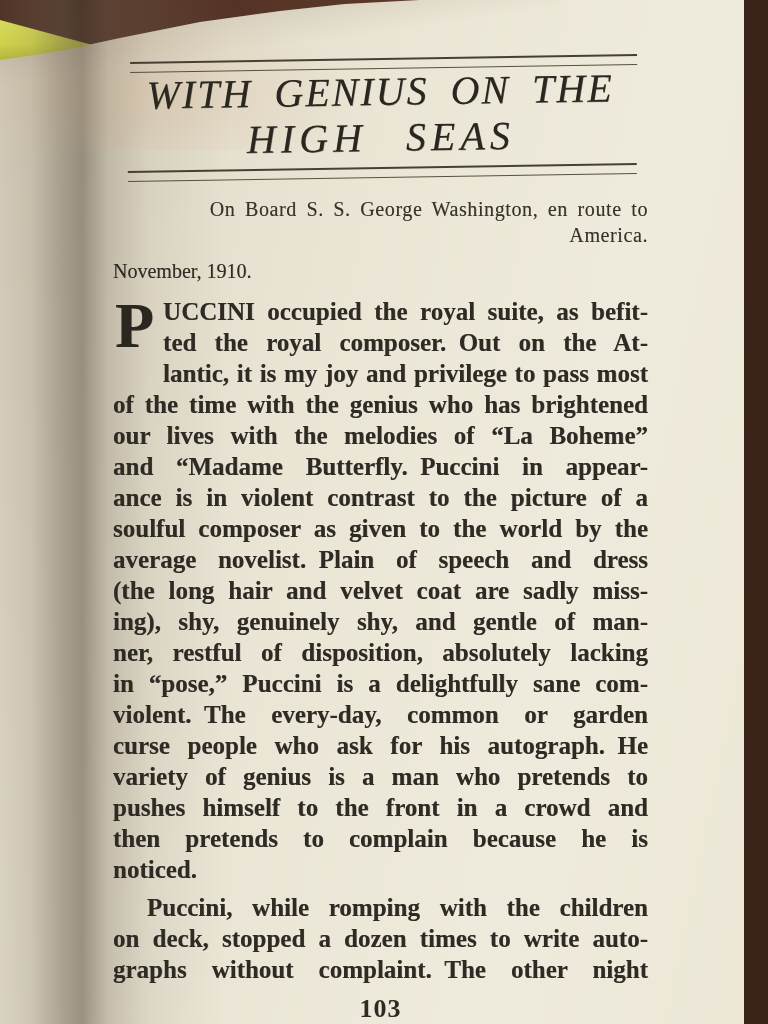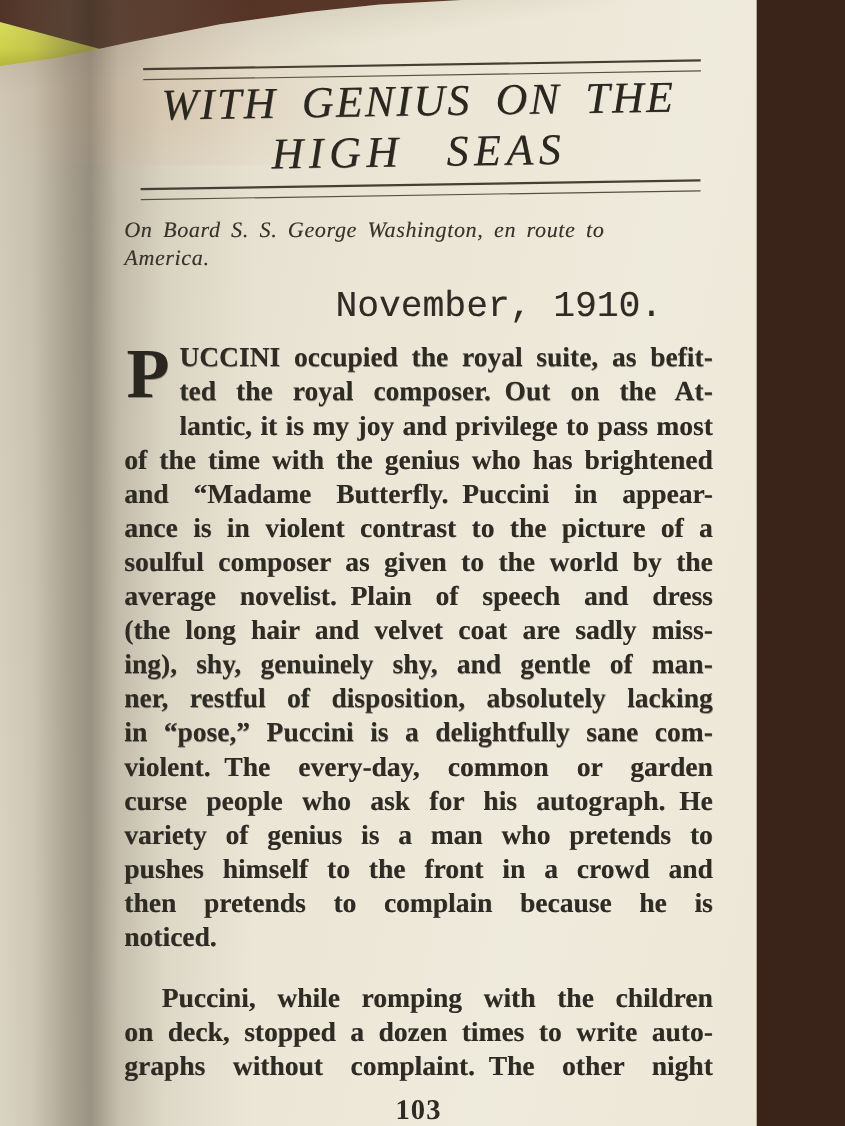--- a/index.html
+++ b/index.html
@@ -1,17 +1,17 @@
 <!DOCTYPE html>
 <html><head>
 <meta charset="utf-8">
 <style>
   html,body{margin:0;padding:0;background:#3a241a;}
   .photo{
-    position:relative;width:688px;height:1024px;overflow:hidden;
+    position:relative;width:744px;height:1024px;overflow:hidden;
     background:linear-gradient(115deg,#4b2d21 0%,#5f3b2b 40%,#6a4430 100%);
     font-family:"Liberation Serif",serif;
   }
   
   .cover-edge{
     position:absolute;top:0;left:0;width:190px;height:80px;z-index:2;
     background:linear-gradient(180deg,#eaef6e 0%,#d8dd48 55%,#aab031 85%,#8b8f28 100%);
     clip-path:polygon(0 20px,96px 46px,112px 58px,118px 68px,0 66px);
   }
   
@@ -45,40 +45,39 @@
     border-top:2.5px solid #464034;border-bottom:1.2px solid #55503f;}
   .drule.bottom{margin:6px 12px 0 14px;
     border-top:2.2px solid #464034;border-bottom:1px solid #55503f;}
   .title{
     text-align:center;font-style:italic;font-size:40px;line-height:46px;
     letter-spacing:2px;word-spacing:10px;color:#2a2620;white-space:nowrap;
     text-shadow:0.4px 0.4px 0 rgba(42,38,32,0.5);
   }
   .title.l2{letter-spacing:5px;word-spacing:24px;}
   .byline{
-    margin-top:18px;text-align:left;font-size:20px;line-height:26px;
+    margin-top:18px;text-align:right;font-size:20px;line-height:26px;
     letter-spacing:0.6px;word-spacing:4px;color:#37322a;
     text-shadow:0.3px 0.3px 0 rgba(55,50,42,0.4);
-    font-style:italic;
   }
   .dateline{
-    margin-top:12px;text-align:right;padding-right:46px;font-size:33px;
-    color:#302b24;text-shadow:0.3px 0.3px 0 rgba(48,43,36,0.4);font-family:Liberation Mono, monospace;
+    margin-top:12px;padding-right:46px;font-size:20px;
+    color:#302b24;text-shadow:0.3px 0.3px 0 rgba(48,43,36,0.4);
   }
   .body{margin-top:13px;font-size:25px;line-height:31px;
     text-shadow:0.35px 0.35px 0 rgba(46,41,35,0.45);}
   .line{text-align:justify;text-align-last:justify;white-space:normal;font-weight:bold;}
   .line.para-end{text-align-last:left;}
   .line.indent{padding-left:34px;}
   .dropcap{
     float:left;font-size:64px;line-height:52px;height:59px;
     padding:4px 9px 0 2px;font-weight:bold;color:#2a2620;
     text-shadow:0.4px 0.4px 0 rgba(42,38,32,0.4);
   }
-  .para2{margin-top:24px;}
+  .para2{margin-top:7px;}
   .folio{margin-top:9px;text-align:center;font-weight:bold;font-size:26px;
     letter-spacing:1px;color:#2e2a24;}
 </style>
 </head>
 <body>
 
 <div class="photo">
   <div class="cover-edge"></div>
   <div class="page"></div>
   <div class="gutter-shadow"></div>
@@ -99,20 +98,21 @@
     </div>
 
     <div class="dateline">November, 1910.</div>
 
     <div class="body para1">
       <span class="dropcap">P</span>
       <div class="line">UCCINI occupied the royal suite, as befit-</div>
       <div class="line">ted the royal composer. Out on the At-</div>
       <div class="line">lantic, it is my joy and privilege to pass most</div>
       <div class="line">of the time with the genius who has brightened</div>
+      <div class="line">our lives with the melodies of “La Boheme”</div>
       <div class="line">and “Madame Butterfly. Puccini in appear-</div>
       <div class="line">ance is in violent contrast to the picture of a</div>
       <div class="line">soulful composer as given to the world by the</div>
       <div class="line">average novelist. Plain of speech and dress</div>
       <div class="line">(the long hair and velvet coat are sadly miss-</div>
       <div class="line">ing), shy, genuinely shy, and gentle of man-</div>
       <div class="line">ner, restful of disposition, absolutely lacking</div>
       <div class="line">in “pose,” Puccini is a delightfully sane com-</div>
       <div class="line">violent. The every-day, common or garden</div>
       <div class="line">curse people who ask for his autograph. He</div>

